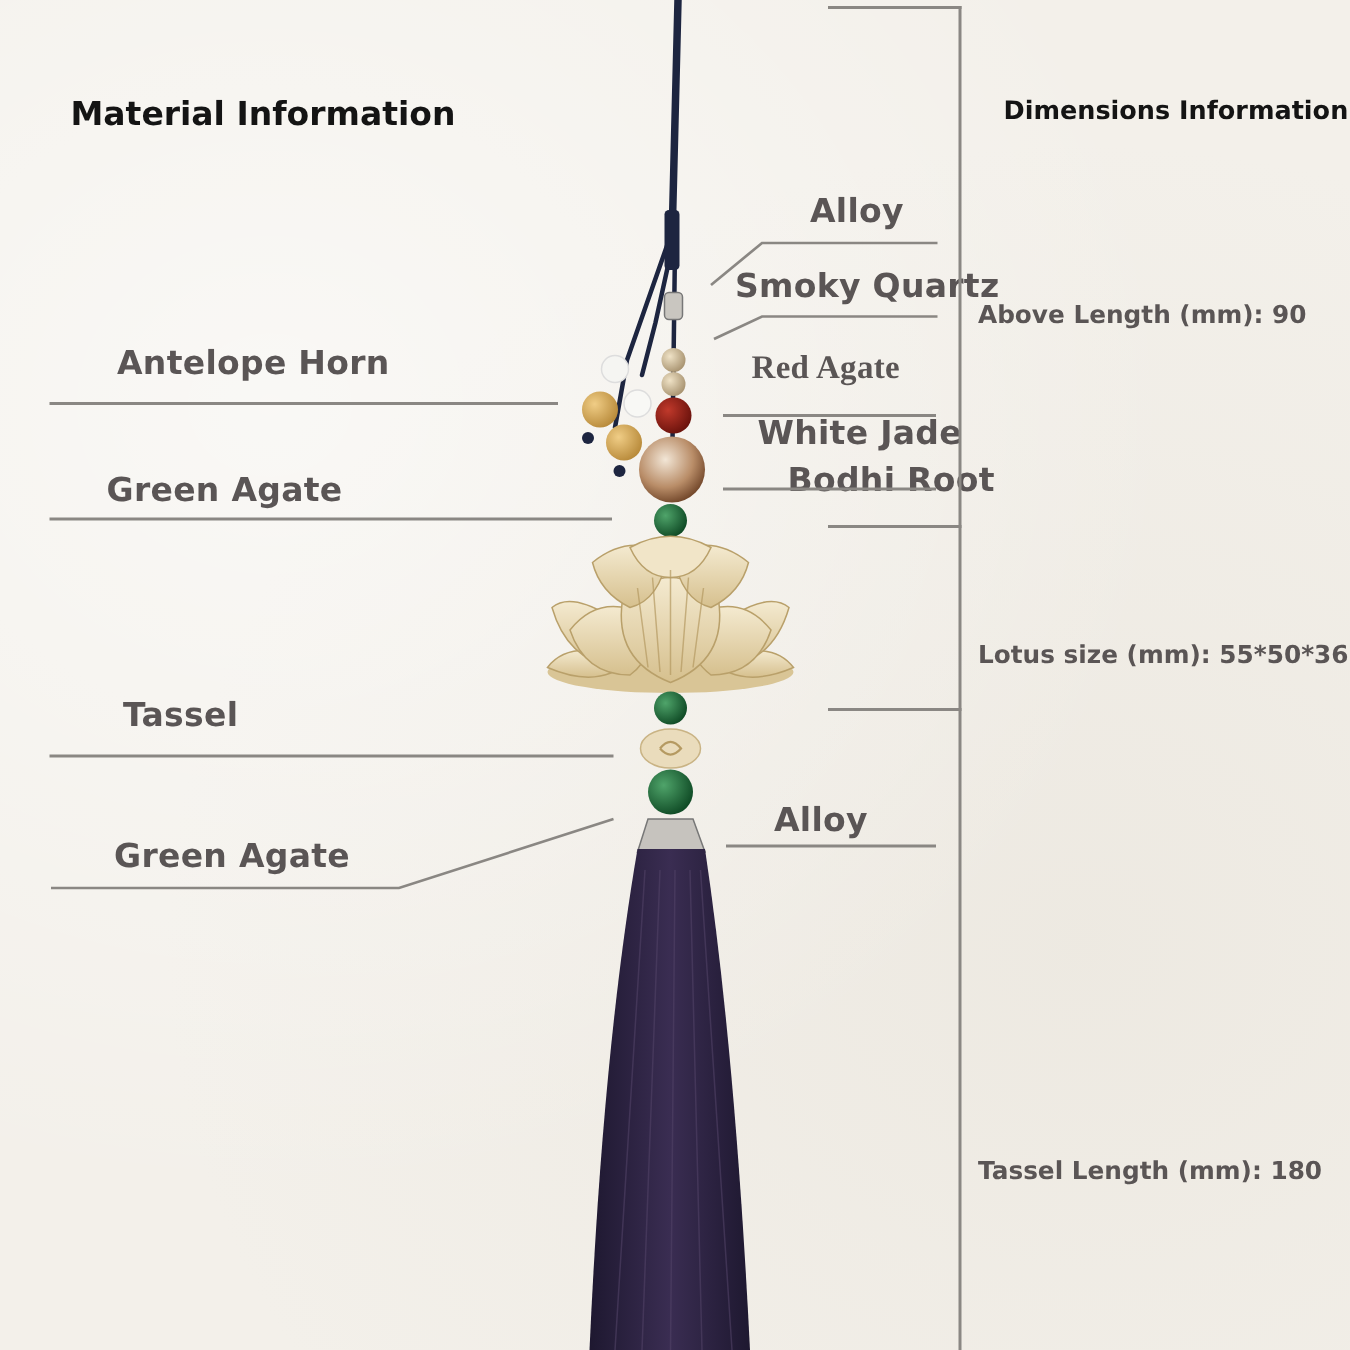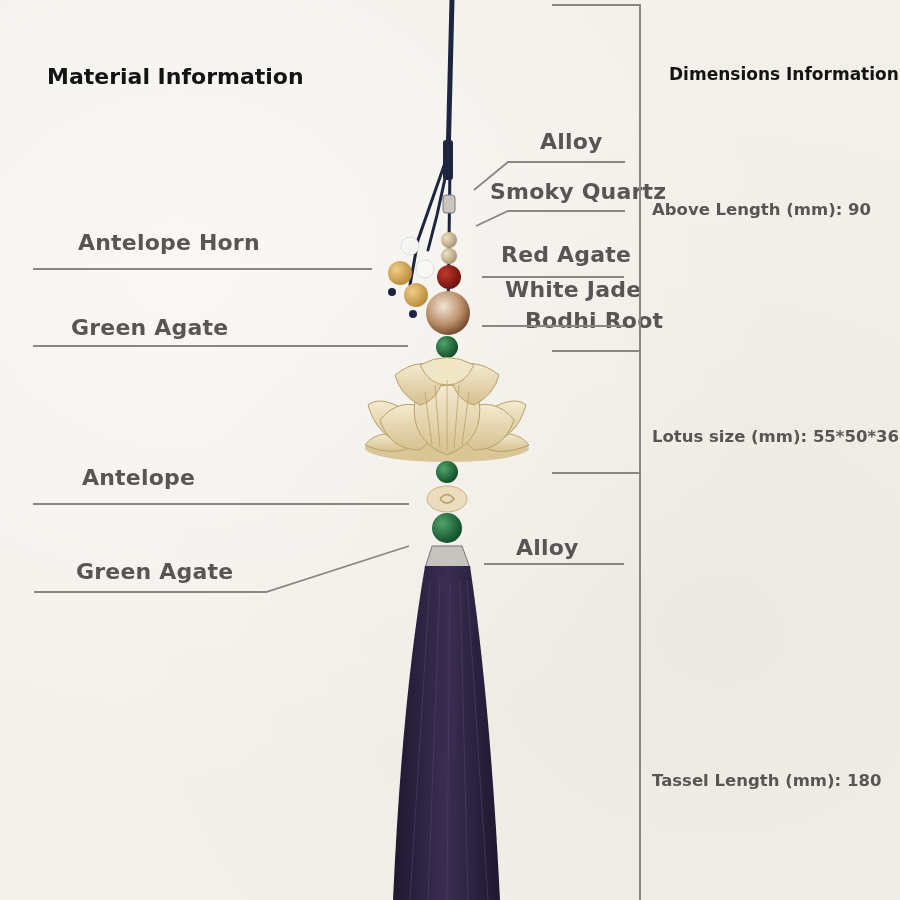--- a/index.html
+++ b/index.html
@@ -125,28 +125,28 @@
     <path d="M34 592 L266 592 L409 546"></path>
   </g>
 </svg>
 
 <div class="abs label" style="left:78px; top:230px;">Antelope Horn</div>
 <div class="line" style="left:33px; top:268px; width:339px;"></div>
 
 <div class="abs label" style="left:71px; top:315px;">Green Agate</div>
 <div class="line" style="left:33px; top:345px; width:375px;"></div>
 
-<div class="abs label" style="left:82px; top:465px;">Antelope</div>
+<div class="abs label" style="left:82px; top:465px;">Tassel</div>
 <div class="line" style="left:33px; top:503px; width:376px;"></div>
 
 <div class="abs label" style="left:76px; top:559px;">Green Agate</div>
 
 <div class="abs label" style="left:540px; top:129px;">Alloy</div>
 <div class="abs label" style="left:490px; top:179px;">Smoky Quartz</div>
-<div class="abs label" style="left:501px; top:242px;">Red Agate</div>
+<div class="abs label" style="left:501px; top:232px;font-family:Liberation Serif, serif;">Red Agate</div>
 <div class="line" style="left:482px; top:276px; width:142px;"></div>
 <div class="abs label" style="left:505px; top:277px;">White Jade</div>
 <div class="abs label" style="left:504px; top:308px;margin-left:21px;">Bodhi Root</div>
 <div class="line" style="left:482px; top:325px; width:142px;"></div>
 <div class="abs label" style="left:516px; top:535px;">Alloy</div>
 <div class="line" style="left:484px; top:563px; width:140px;"></div>
 
 <div class="line" style="left:552px; top:4px; width:89px;"></div>
 <div class="vline" style="left:639px; top:4px; height:896px;"></div>
 <div class="line" style="left:552px; top:350px; width:89px;"></div>

